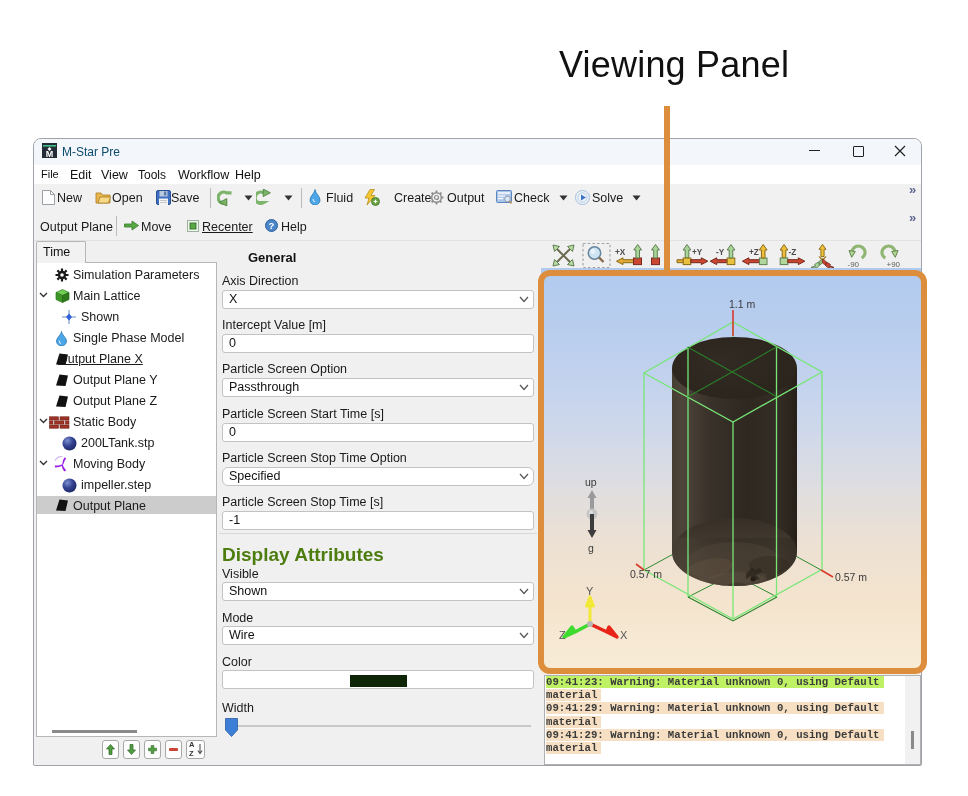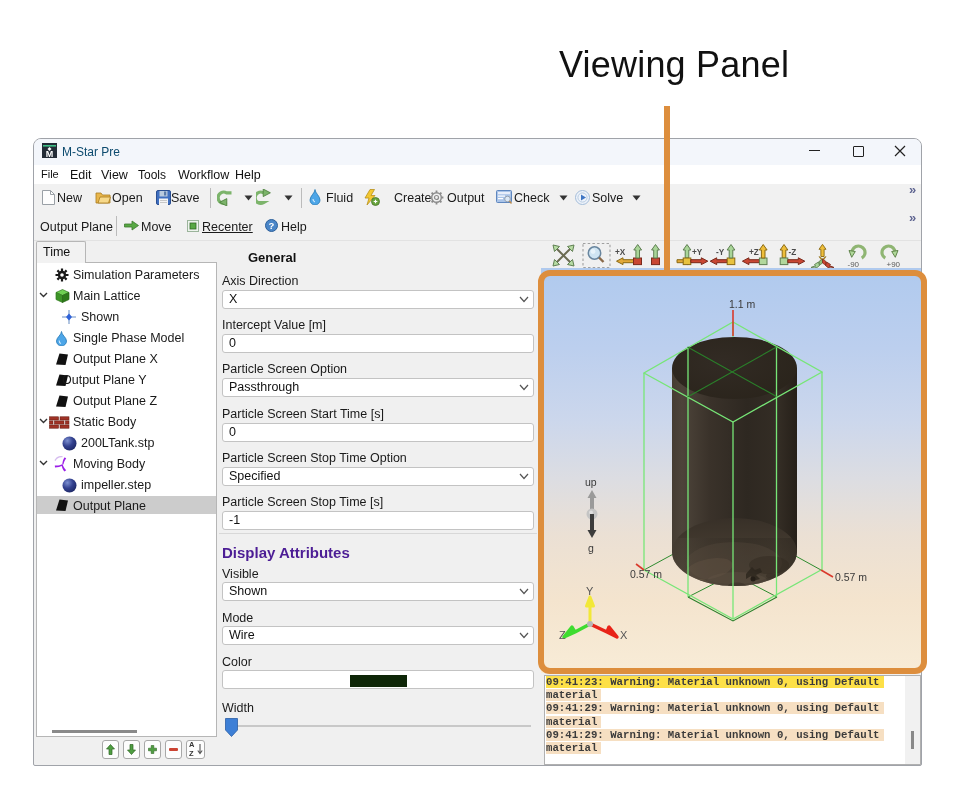--- a/index.html
+++ b/index.html
@@ -217,22 +217,22 @@
   <circle cx="7.5" cy="7.5" r="7" fill="url(#sph)"></circle>
 </svg>
 <svg class="abs" style="left:55px;top:498px" width="14" height="14">
     <path d="M1 12.5 L4.5 1.5 L13 2.5 L10.5 13 Z" fill="#111"></path>
   </svg>
 
 <div class="lab" style="left:73px;top:268px;">Simulation Parameters</div>
 <div class="lab" style="left:73px;top:289px;">Main Lattice</div>
 <div class="lab" style="left:81px;top:310px;">Shown</div>
 <div class="lab" style="left:73px;top:331px;">Single Phase Model</div>
-<div class="lab" style="left:73px;top:352px;">Output Plane X</div>
-<div class="lab" style="left:62px;top:373px;">Output Plane Y</div>
+<div class="lab" style="left:58px;top:352px;text-decoration:underline;">Output Plane X</div>
+<div class="lab" style="left:73px;top:373px;">Output Plane Y</div>
 <div class="lab" style="left:73px;top:394px;">Output Plane Z</div>
 <div class="lab" style="left:73px;top:415px;">Static Body</div>
 <div class="lab" style="left:81px;top:436px;">200LTank.stp</div>
 <div class="lab" style="left:73px;top:457px;">Moving Body</div>
 <div class="lab" style="left:81px;top:478px;">impeller.step</div>
 <div class="lab" style="left:73px;top:499px;">Output Plane</div>
 
 <div class="abs" style="left:52px;top:730px;width:85px;height:2.5px;background:#8a8a8a;"></div>
 <div class="abs" style="left:102px;top:740px;width:17px;height:19px;background:#fdfdfd;border:1px solid #a8a8a8;border-radius:3px;box-sizing:border-box;"></div>
 <svg class="abs" style="left:106px;top:744px" width="9" height="11">
@@ -267,28 +267,28 @@
 <div class="lab" style="left:222px;top:318px;">Intercept Value [m]</div>
 <div class="fld" style="top:334px;">0</div>
 <div class="lab" style="left:222px;top:362px;">Particle Screen Option</div>
 <div class="fld" style="top:378px;">Passthrough</div>
 <svg class="chev" style="top:384px;">
     <path d="M1 1 L5 5.5 L9 1" fill="none" stroke="#555" stroke-width="1.2"></path>
   </svg>
 <div class="lab" style="left:222px;top:407px;">Particle Screen Start Time [s]</div>
 <div class="fld" style="top:423px;">0</div>
 <div class="lab" style="left:222px;top:451px;">Particle Screen Stop Time Option</div>
-<div class="fld" style="top:467px;">Specified</div>
+<div class="fld" style="top:467px;border-radius:6px;">Specified</div>
 <svg class="chev" style="top:473px;">
     <path d="M1 1 L5 5.5 L9 1" fill="none" stroke="#555" stroke-width="1.2"></path>
   </svg>
 <div class="lab" style="left:222px;top:495px;">Particle Screen Stop Time [s]</div>
 <div class="fld" style="top:511px;">-1</div>
 <div class="abs" style="left:219px;top:533px;width:318px;height:1px;background:#d8d8d8;"></div>
-<div class="abs" style="left:222px;top:544px;font-size:15px;font-weight:bold;color:#4c1d95;">Display Attributes</div>
+<div class="abs" style="left:222px;top:544px;font-size:19px;font-weight:bold;color:#4d7c0f;">Display Attributes</div>
 <div class="lab" style="left:222px;top:567px;">Visible</div>
 <div class="fld" style="top:582px;">Shown</div>
 <svg class="chev" style="top:588px;">
     <path d="M1 1 L5 5.5 L9 1" fill="none" stroke="#555" stroke-width="1.2"></path>
   </svg>
 <div class="lab" style="left:222px;top:611px;">Mode</div>
 <div class="fld" style="top:626px;">Wire</div>
 <svg class="chev" style="top:632px;">
     <path d="M1 1 L5 5.5 L9 1" fill="none" stroke="#555" stroke-width="1.2"></path>
   </svg>
@@ -473,21 +473,21 @@
 <path d="M49 356 L34 364 M34 364 L23 369 L31 359 Z" fill="#3fdc30" stroke="#3fdc30" stroke-width="3.4" stroke-linejoin="round"></path>
 <circle cx="49" cy="356" r="3" fill="#b8b8b8"></circle>
 <text x="45" y="327" font-size="11" fill="#555">Y</text>
 <text x="79" y="371" font-size="11" fill="#555">X</text>
 <text x="18" y="371" font-size="11" fill="#555">Z</text>
 </svg>
 </div>
 <div class="abs" style="left:544px;top:675px;width:377px;height:90px;background:#ffffff;border:1px solid #b0b0b0;box-sizing:border-box;"></div>
 <div class="abs" style="left:905px;top:676px;width:15px;height:88px;background:#f1f1f1;"></div>
 <div class="abs" style="left:911px;top:731px;width:3px;height:18px;background:#8a8a8a;"></div>
-<div class="abs" style="left:546px;top:676px;width:358px;font-family:'Liberation Mono',monospace;font-size:10.7px;font-weight:bold;color:#3b3b3b;line-height:13.2px;white-space:pre;"><span style="background:#fde047;padding-right:4px;">09:41:23: Warning: Material unknown 0, using Default</span>
+<div class="abs" style="left:546px;top:676px;width:358px;font-family:'Liberation Mono',monospace;font-size:10.7px;font-weight:bold;color:#3b3b3b;line-height:13.2px;white-space:pre;"><span style="background:#bef264;padding-right:4px;">09:41:23: Warning: Material unknown 0, using Default</span>
 <span style="background:#f6dfc2;padding-right:4px;">material</span>
 <span style="background:#f6dfc2;padding-right:4px;">09:41:29: Warning: Material unknown 0, using Default</span>
 <span style="background:#f6dfc2;padding-right:4px;">material</span>
 <span style="background:#f6dfc2;padding-right:4px;">09:41:29: Warning: Material unknown 0, using Default</span>
 <span style="background:#f6dfc2;padding-right:4px;">material</span></div>
 
 <div class="abs" style="left:538px;top:270px;width:389px;height:404px;border:6px solid #dd8e3d;border-radius:12px;box-sizing:border-box;z-index:55;"></div>
 
 <div class="abs" style="left:909px;top:182px;font-size:13px;font-weight:bold;color:#5f6591;">»</div>
 <div class="abs" style="left:909px;top:210px;font-size:13px;font-weight:bold;color:#5f6591;">»</div>

